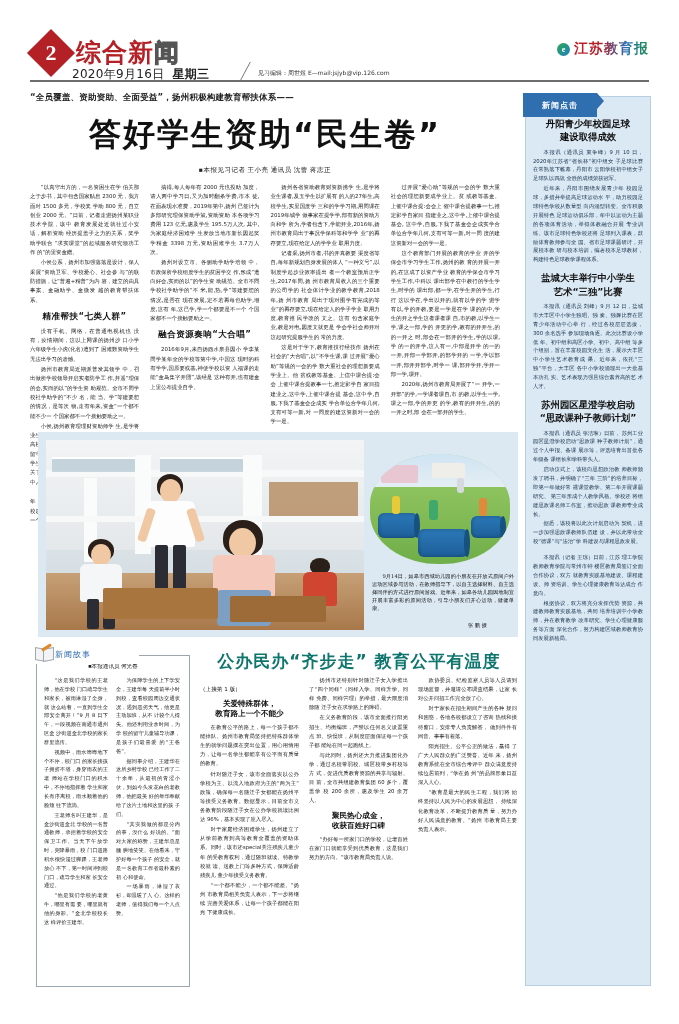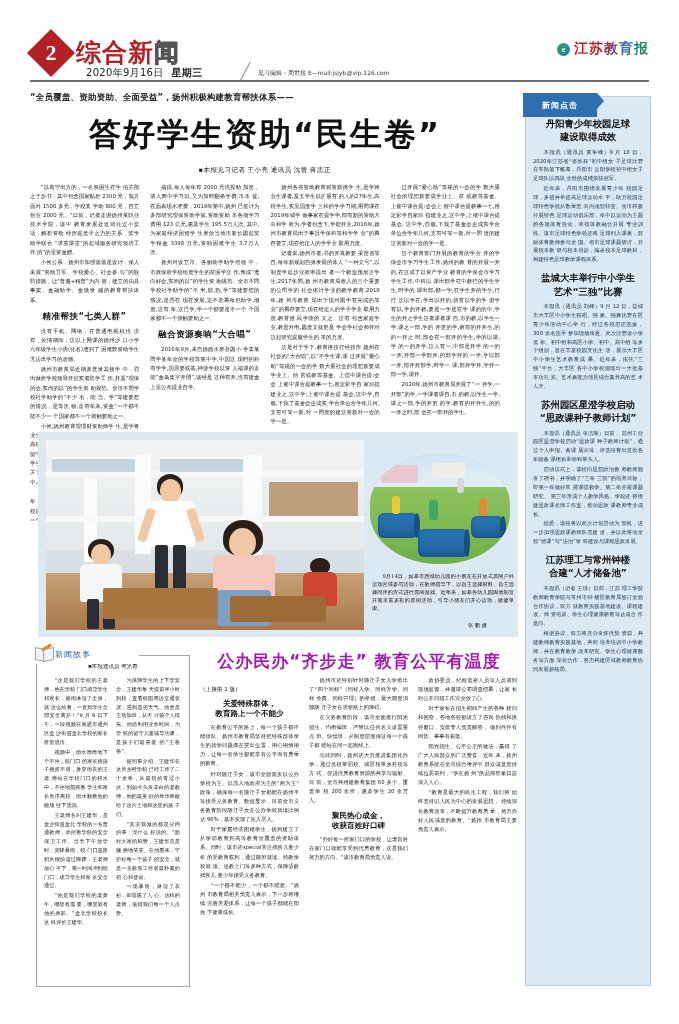--- a/index.html
+++ b/index.html
@@ -6,21 +6,21 @@
   body{width:679px;height:1024px;overflow:hidden;font-family:"Liberation Serif","DejaVu Serif",serif;color:#111;}
   .page{position:relative;width:679px;height:1024px;background:#ffffff;}
 
   
   .masthead{position:absolute;left:30px;top:34px;width:619px;height:52px;}
   .pagenum{position:absolute;left:4px;top:2px;width:34px;height:34px;background:#b32025;transform:rotate(45deg);}
   .pagenum-txt{position:absolute;left:4px;top:2px;width:34px;height:34px;display:flex;align-items:center;justify-content:center;color:#fff;font-size:22px;font-weight:bold;font-family:"Liberation Serif",serif;}
   .mast-title{position:absolute;left:46px;top:2px;font-size:25px;font-weight:bold;letter-spacing:1px;color:#333;font-family:"DejaVu Sans",sans-serif;text-align:right;}
   .mast-title .red{color:#b32025;}
   .mast-title .outline{color:#fff;-webkit-text-stroke:1px #555;text-shadow:0 0 0 #555;}
-  .mast-date{position:absolute;left:56px;top:32px;font-size:10px;color:#222;letter-spacing:.3px;font-family:"DejaVu Sans",sans-serif;}
+  .mast-date{position:absolute;left:42px;top:32px;font-size:12px;color:#222;letter-spacing:.3px;font-family:"DejaVu Sans",sans-serif;}
   .mast-date b{margin-left:8px;}
   .mast-rule{position:absolute;left:0;top:46px;width:619px;height:2px;background:#6d6d6d;}
   .mast-slash{position:absolute;left:40px;top:28px;width:175px;height:18px;border-bottom:1px solid #777;transform:skewX(-28deg);}
   .mast-slash2{position:absolute;left:215px;top:28px;width:0;height:18px;border-right:1px solid #777;transform:skewX(-28deg);}
   .mast-email{position:absolute;left:228px;top:35px;font-size:6px;color:#333;font-family:"DejaVu Sans",sans-serif;}
   .brand{position:absolute;right:0;top:6px;display:flex;align-items:center;gap:4px;}
   .brand-dot{width:13px;height:13px;border-radius:50%;background:linear-gradient(135deg,#2fa84f 0%,#1b7fc4 100%);display:flex;align-items:center;justify-content:center;color:#fff;font-size:8px;font-weight:bold;}
   .brand-txt{font-size:14px;font-weight:bold;background:linear-gradient(90deg,#c22026 0%,#b0202a 35%,#2b6fb5 70%,#1f8f4a 100%);-webkit-background-clip:text;background-clip:text;color:transparent;font-family:"DejaVu Serif",serif;letter-spacing:1px;}
 
   
@@ -70,21 +70,21 @@
   .tag-book .pen{position:absolute;left:6px;top:-2px;width:11px;height:3px;background:#e0892c;transform:rotate(-32deg);border-radius:1px;}
   .tag-txt{font-size:8px;font-weight:normal;color:#1d5fa8;font-family:"DejaVu Serif",serif;letter-spacing:1px;}
   .story-h{margin:16px 6px 0;text-align:center;font-size:12.5px;font-weight:bold;line-height:1.45;color:#111;font-family:"DejaVu Sans",sans-serif;}
   .story-by{margin:7px 0 5px;text-align:center;font-size:5.6px;color:#222;}
   .storycols{display:flex;gap:8px;padding:0 7px;}
   .storycol{width:64px;}
   .storycol p{margin:0 0 1px;font-size:5.2px;line-height:1.7;text-align:justify;text-indent:2em;color:#1b1b1b;font-family:"DejaVu Sans",sans-serif;}
 
   
   .botart{position:absolute;left:200px;top:650px;width:318px;}
-  .bot-h{text-align:center;font-size:17px;font-weight:bold;letter-spacing:1px;color:#a21caf;font-family:"DejaVu Sans",sans-serif;}
+  .bot-h{text-align:center;font-size:17px;font-weight:bold;letter-spacing:1px;color:#0f766e;font-family:"DejaVu Sans",sans-serif;}
   .bot-cont{font-size:5.6px;margin-top:10px;color:#111;font-family:"DejaVu Sans",sans-serif;}
   .botcols{display:flex;gap:10px;margin-top:3px;}
   .botcol{width:99px;}
   .botcol p{margin:0 0 1px;font-size:5.3px;line-height:1.72;text-align:justify;text-indent:2em;color:#1b1b1b;font-family:"DejaVu Sans",sans-serif;}
   .bot-sub{margin:5px 0 4px;text-align:center;font-size:7.6px;font-weight:bold;color:#111;font-family:"DejaVu Sans",sans-serif;}
 
   
   .sidebar{position:absolute;left:525px;top:96px;width:124px;height:888px;background:#dbe9f4;border:1px solid #b8cfe2;}
   .sb-banner{position:absolute;left:-3px;top:-4px;width:74px;height:24px;background:#2f6fb0;display:flex;align-items:center;justify-content:center;}
   .sb-banner span{color:#fff;font-size:8px;font-weight:bold;font-family:"DejaVu Serif",serif;letter-spacing:1px;}
@@ -295,21 +295,20 @@
       </div>
 
       <div class="sb-item">
         <div class="sb-h">苏州园区星澄学校启动<br>“思政课种子教师计划”</div>
         <p>本报讯（通讯员  张洁琳）日前， 苏州工业园区星澄学校启动“思政课 种子教师计划”，通过个人申报、备课 展示等，评选培育出首批各年级备 课组长和学科带头人。</p>
         <p>启动仪式上，该校向思想政治教 师教师颁发了聘书，并明确了“三年 三阶”的培养目标，即第一年做好常 规课堂教学、第二年开展课题研究、 第三年形成个人教学风格。学校还 将组建思政课名师工作室，推动思政 课教师专业成长。</p>
         <p>据悉，该校将以此次计划启动为 契机，进一步加强思政课教师队伍建 设，并以此带动全校“德课”与“法治”学 科建设与课程思政发展。</p>
       </div>
 
       <div class="sb-item">
-        <div class="sb-h">江苏理工与常州钟楼<br>合建“人才储备池”</div>
         <p>本报讯（记者  王琼）日前，江苏 理工学院教师教育学院与常州市钟 楼区教育局签订全面合作协议，双方 就教育实践基地建设、课程建设、师 资培训、学生心理健康教育等达成合 作意向。</p>
         <p>根据协议，双方将充分发挥优势 资源，共建教师教育实践基地，共同 培养培训中小学教师，并在教育教学 改革研究、学生心理健康服务等方面 深化合作，努力构建区域教师教育协 同发展新格局。</p>
       </div>
 
 
     </div>
   </div>
 
 </div>
 

